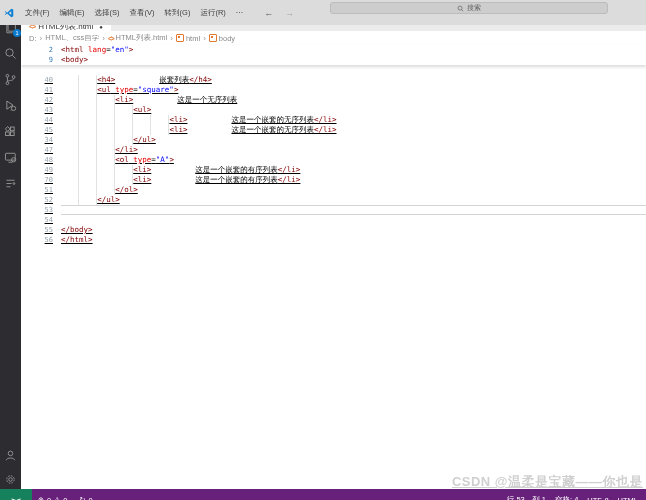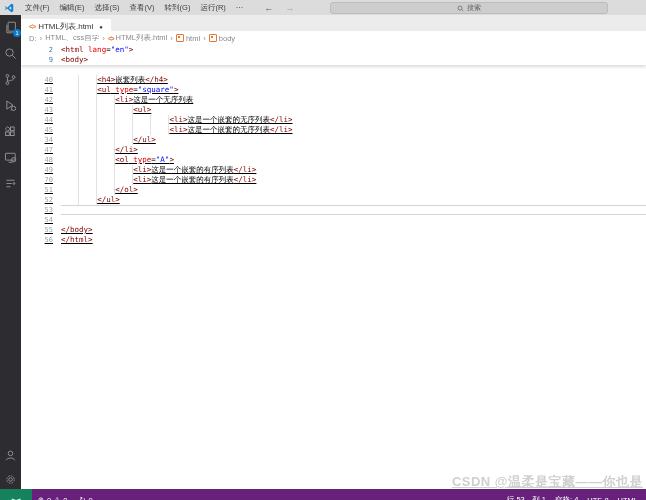--- a/index.html
+++ b/index.html
@@ -1,19 +1,19 @@
 <!DOCTYPE html>
 <html style="--c-badge: #0a7acc; --c-file: #e37933; --c-tag: #800000; --c-attr: #e50000; --c-str: #0000ff; --c-sbar: #68217a; --c-remote: #16825d;"><head>
 <meta charset="utf-8">
 <style>
   html,body{margin:0;padding:0;}
   body{width:646px;height:500px;overflow:hidden;position:relative;background:#fff;
        font-family:"Liberation Sans",sans-serif;-webkit-font-smoothing:antialiased;}
   
-  .titlebar{position:absolute;top:0;left:0;right:0;height:15px;background:#dcdcdc;
+  .titlebar{position:absolute;top:0;left:0;right:0;height:25px;background:#dcdcdc;
             display:flex;align-items:center;font-size:7.5px;color:#3c3c3c;z-index:7;}
   .vslogo{width:10px;height:10px;margin:0 6px 0 4px;flex:none;}
   .menu-item{padding:0 5px;cursor:default;}
   .nav{margin-left:16px;display:flex;gap:12px;font-size:9px;}
   .nav .back{color:#555;}
   .nav .fwd{color:#a6a6a6;}
   .searchbox{position:absolute;left:330px;top:2px;width:276px;height:10px;background:#cdcdcd;
              border:1px solid #bcbcbc;border-radius:3px;display:flex;align-items:center;
              justify-content:center;gap:3px;color:#616161;font-size:7px;}
   
@@ -46,21 +46,21 @@
   .ln{width:32px;text-align:right;padding-right:8px;color:#9aa6ae;flex:none;font-size:7px;}
   .sticky .ln{color:#3879b5;}
   .code{white-space:pre;flex:1;color:#000;}
   .ind{display:inline-block;height:100%;
        background-image:linear-gradient(to right,#e2e2e2 1px,transparent 1px);
        background-size:18px 100%;background-position:-1px 0;}
   .row.active .code{border-top:1px solid #d4d4d4;border-bottom:1px solid #d4d4d4;box-sizing:border-box;}
   .tk-tg{color:var(--c-tag);}
   .tk-at{color:var(--c-attr);text-align:center;}
   .tk-st{color:var(--c-str);}
-  .tk-tx{color:#000;}
+  .tk-tx{color:#000;margin-left:44px;}
   .tk-pu{color:#333;}
   .watermark{position:absolute;right:3px;bottom:9px;font-size:13px;font-weight:700;
              color:#a8a8a8;opacity:0.55;letter-spacing:0.5px;z-index:4;text-decoration:underline;}
   
   .statusbar{position:absolute;left:0;right:0;top:489px;height:22px;background:var(--c-sbar);
              display:flex;align-items:center;color:#fff;font-size:7.5px;z-index:8;}
   .sb-remote{width:32px;height:22px;background:var(--c-remote);display:flex;align-items:center;
              justify-content:center;font-size:8px;font-style:italic;font-weight:bold;flex:none;}
   .sb-group{display:flex;align-items:center;gap:3px;padding:0 6px;}
   .sb-right{margin-left:auto;display:flex;gap:9px;align-items:center;padding-right:8px;white-space:nowrap;}

